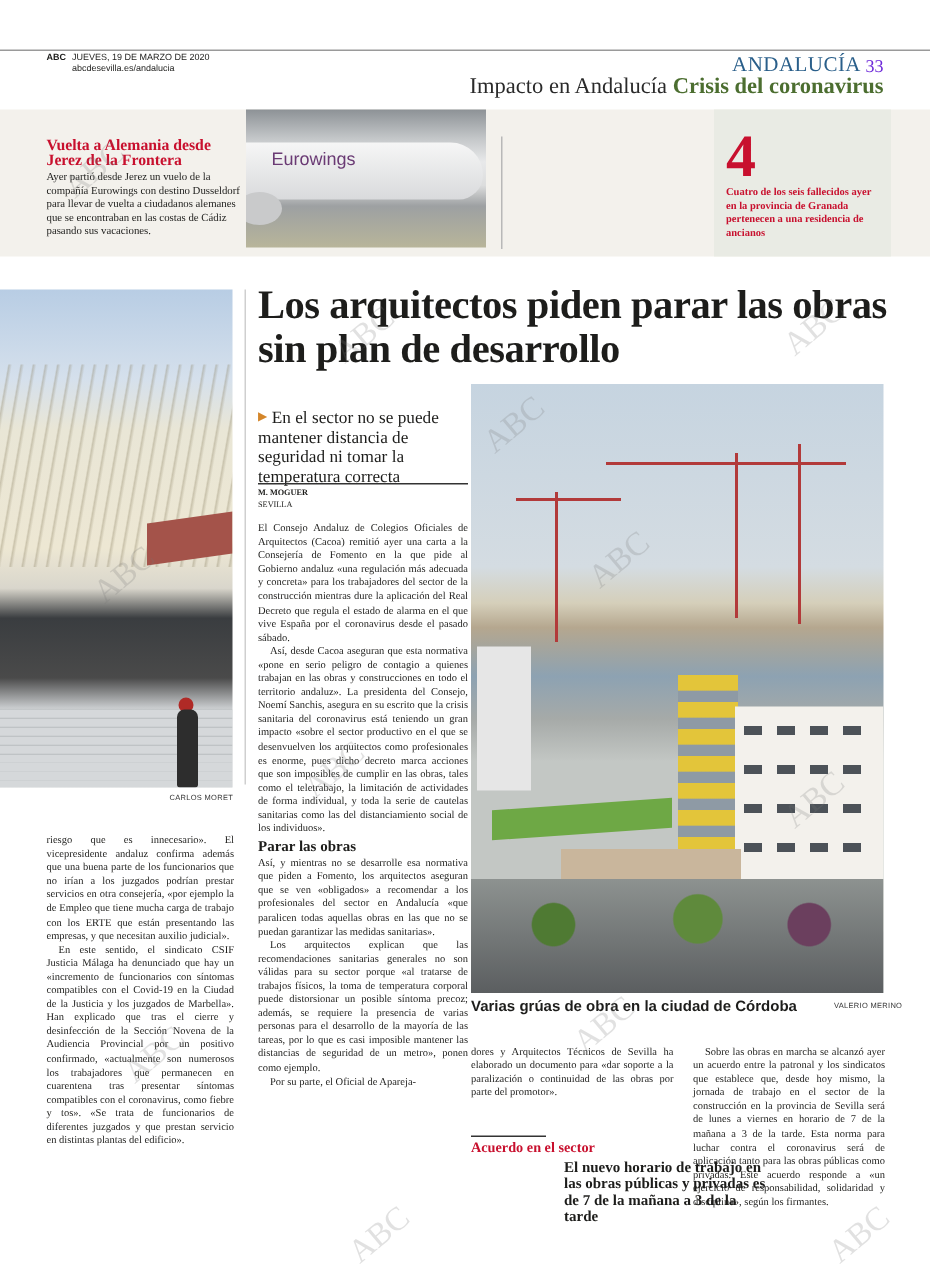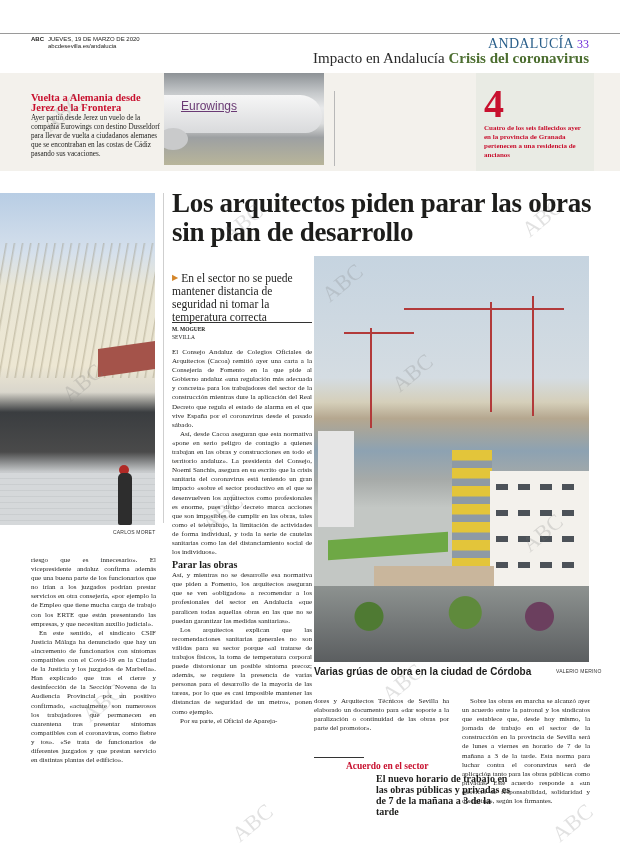--- a/index.html
+++ b/index.html
@@ -21,21 +21,21 @@
   .kicker .accent { color: #4c6e30; font-weight: bold; }
 
   
   .top-band { position: absolute; left: 0; top: 73px; width: 620px; height: 98px; background: #f3f1ec; }
   .brief-1 { position: absolute; left: 31px; top: 93px; width: 130px; }
   .brief-title { color: #c8102e; font-weight: bold; font-size: 10.5px; line-height: 10px; }
   .brief-body { font-size: 7.2px; line-height: 9px; color: #1d1d1b; margin-top: 1px; }
   .plane-photo { position: absolute; left: 164px; top: 73px; width: 160px; height: 92px;
     background: linear-gradient(180deg, #8d9296 0%, #c6c9cb 22%, #e8e9ea 38%, #dcdddd 55%, #9da0a2 70%, #b8b59a 100%); overflow: hidden; }
   .plane-body { position: absolute; left: -10px; top: 22px; width: 168px; height: 38px; background: linear-gradient(180deg,#f6f6f6,#d9dadc); border-radius: 0 40px 30px 0; }
-  .plane-text { position: absolute; left: 17px; top: 26px; font-size: 12px; color: #6a3a74; font-family: "Liberation Sans", sans-serif; text-decoration: underline; }
+  .plane-text { position: absolute; left: 17px; top: 26px; font-size: 12px; color: #6a3a74; font-family: "Liberation Sans", sans-serif; }
   .plane-engine { position: absolute; left: -6px; top: 55px; width: 30px; height: 22px; background: #c9cacb; border-radius: 50%; }
   .brief-divider { position: absolute; left: 334px; top: 91px; width: 1px; height: 75px; background: #b8b8b8; }
   .brief-2 { position: absolute; left: 342px; top: 93px; width: 130px; }
   .stat-box { position: absolute; left: 476px; top: 73px; width: 118px; height: 98px; background: #e9ebe4; }
   .stat-number { position: absolute; left: 484px; top: 86px; font-size: 40px; font-weight: bold; color: #c8102e; line-height: 36px; }
   .stat-text { position: absolute; left: 484px; top: 124px; width: 100px; font-size: 7px; line-height: 9px; color: #c8102e; font-weight: bold; }
 
   
   .court-photo { position: absolute; left: 0; top: 193px; width: 155px; height: 332px; overflow: hidden;
     background: linear-gradient(180deg, #b8cde4 0%, #d5e0ec 18%, #e9e6d6 28%, #ede7d3 52%, #d9d6cc 60%, #3a3d40 66%, #4a4a4a 78%, #c8cbcd 84%, #d8dadb 100%); }
@@ -81,21 +81,21 @@
                 linear-gradient(180deg, #8d9290 0%, #5b5e60 100%); }
   .crane { position: absolute; height: 2px; background: #b23a3a; }
   .crane-mast { position: absolute; width: 2px; background: #b23a3a; }
   .window-row { position: absolute; left: 182px; width: 88px; height: 6px;
     background: repeating-linear-gradient(90deg, #4c5258 0px, #4c5258 12px, transparent 12px, transparent 22px); }
   .photo-caption { position: absolute; left: 314px; top: 666px; font-size: 10px; font-weight: bold; font-family: "Liberation Sans", sans-serif; }
   .credit-city { position: absolute; left: 556px; top: 668px; }
 
   .col-mid { position: absolute; left: 314px; top: 697px; width: 135px; }
   .mid-rule { position: absolute; left: 314px; top: 757px; width: 50px; height: 1px; background: #333; }
-  .box-label { position: absolute; left: 314px; top: 761px; font-size: 9.5px; font-weight: bold; color: #c8102e; margin-left: 32px; }
+  .box-label { position: absolute; left: 314px; top: 761px; font-size: 9.5px; font-weight: bold; color: #c8102e; }
   .box-title { position: absolute; left: 328px; top: 773px; width: 140px; font-size: 10px; line-height: 11px; font-weight: bold; color: #1d1d1b; margin-left: 48px; }
   .col-right { position: absolute; left: 462px; top: 697px; width: 128px; }
 
   
   .wm { position: absolute; font-size: 22px; color: rgba(120,120,120,0.22); font-family: "Liberation Serif", serif; transform: rotate(-40deg); pointer-events: none; }
 </style>
 </head>
 <body>
 
 <div class="top-rule"></div>

